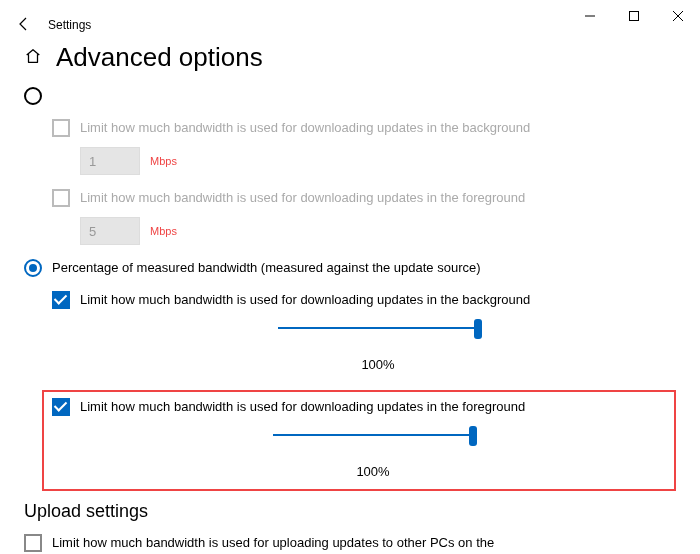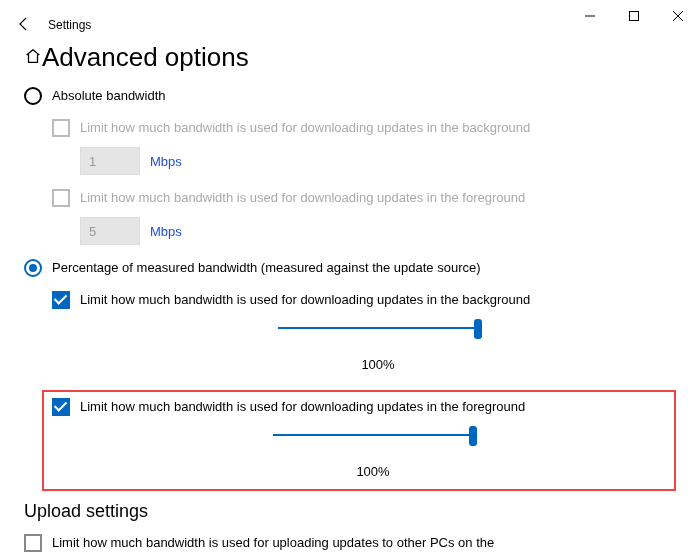--- a/index.html
+++ b/index.html
@@ -17,39 +17,39 @@
   align-items: flex-end;
   height: 32px;
   padding: 0 0 0 8px;
 }
 .titlebar .back { width: 32px; display:flex; align-items:center; justify-content:center; cursor:pointer;}
 .titlebar .title { font-size: 12px; padding-left: 8px; flex: 1; }
 .titlebar .win-controls { display:flex; }
 .win-btn { width:44px; height:32px; display:flex; align-items:center; justify-content:center; cursor:pointer;}
 .win-btn svg { width:10px; height:10px; }
 .content { padding: 10px 24px 0 24px; }
-.header-row { display:flex; align-items:center; margin-bottom:14px;}
+.header-row { display:flex; align-items:center; gap:14px; margin-bottom:14px;}
 .header-row h1 { font-size: 26px; font-weight: 400;}
 .home-icon { cursor:pointer; }
 .radio-row { display:flex; align-items:center; gap:10px; margin-bottom:14px; cursor:pointer;}
 .radio-circle { width:18px; height:18px; border:2px solid #000; border-radius:50%; position:relative; }
 .radio-circle.selected { border-color:#0067c0; }
 .radio-circle.selected::after { content:""; position:absolute; top:3px; left:3px; width:8px; height:8px; background:#0067c0; border-radius:50%; }
 .sub { padding-left: 28px; }
 .sub2 { padding-left: 56px; }
 .check-row { display:flex; align-items:flex-start; gap:10px; margin-bottom:10px; cursor:pointer;}
 .checkbox { width:18px; height:18px; border:2px solid #888; background:#fff; flex-shrink:0;}
 .checkbox.disabled { border-color:#bbb; }
 .checkbox.checked { border-color:#0067c0; background:#0067c0; position:relative;}
 .checkbox.checked::after { content:""; position:absolute; left:3px; top:-1px; width:5px; height:10px; border:solid #fff; border-width:0 2px 2px 0; transform:rotate(45deg);}
 .check-label { font-size: 13px; line-height:18px;}
 .check-label.disabled { color:#aaa; }
 .input-row { display:flex; align-items:center; gap:10px; margin:6px 0 14px 0;}
 .num-input { width:60px; height:28px; background:#e5e5e5; border:1px solid #ddd; padding:0 8px; color:#999; font-size:13px; display:flex; align-items:center;}
-.unit-label { color:#1d4ed8; font-size:13px;}
+.unit-label { color:#ef4444; font-size:11px;}
 .slider-row { display:flex; align-items:center; gap:20px; margin:10px 0 18px 0;flex-direction:column;}
 .slider { position:relative; width:200px; height:18px; cursor:pointer;}
 .slider .track { position:absolute; top:8px; left:0; right:0; height:2px; background:#888;}
 .slider .track-fill { position:absolute; top:8px; left:0; height:2px; background:#0067c0;}
 .slider .thumb { position:absolute; top:0; width:8px; height:20px; background:#0067c0; border-radius:3px; margin-left:-4px;}
 .slider.neutral .track-fill { background:#888;}
 .slider.neutral .thumb { background:#888;}
 .slider-value { font-size:13px;}
 .highlight-box { border:2px solid #ef4444; padding:6px 8px 2px 8px; margin-left:-10px; margin-bottom:10px;}
 h2.section-title { font-size:18px; font-weight:400; margin:6px 0 12px 0;}
@@ -90,21 +90,20 @@
     <span class="home-icon">
       <svg width="18" height="18" viewBox="0 0 20 20">
           <path d="M3 9 L10 3 L17 9 M5 8 V17 H15 V8" stroke="#000" stroke-width="1.4" fill="none" stroke-linejoin="round"></path>
         </svg>
     </span>
     <h1>Advanced options</h1>
   </div>
 
   <div class="radio-row">
     <div class="radio-circle"></div>
-    <span class="check-label">Absolute bandwidth</span>
   </div>
 
   <div class="sub">
     <div class="check-row">
       <div class="checkbox disabled"></div>
       <span class="check-label disabled">Limit how much bandwidth is used for downloading updates in the background</span>
     </div>
     <div class="sub">
       <div class="input-row">
         <div class="num-input">1</div>

